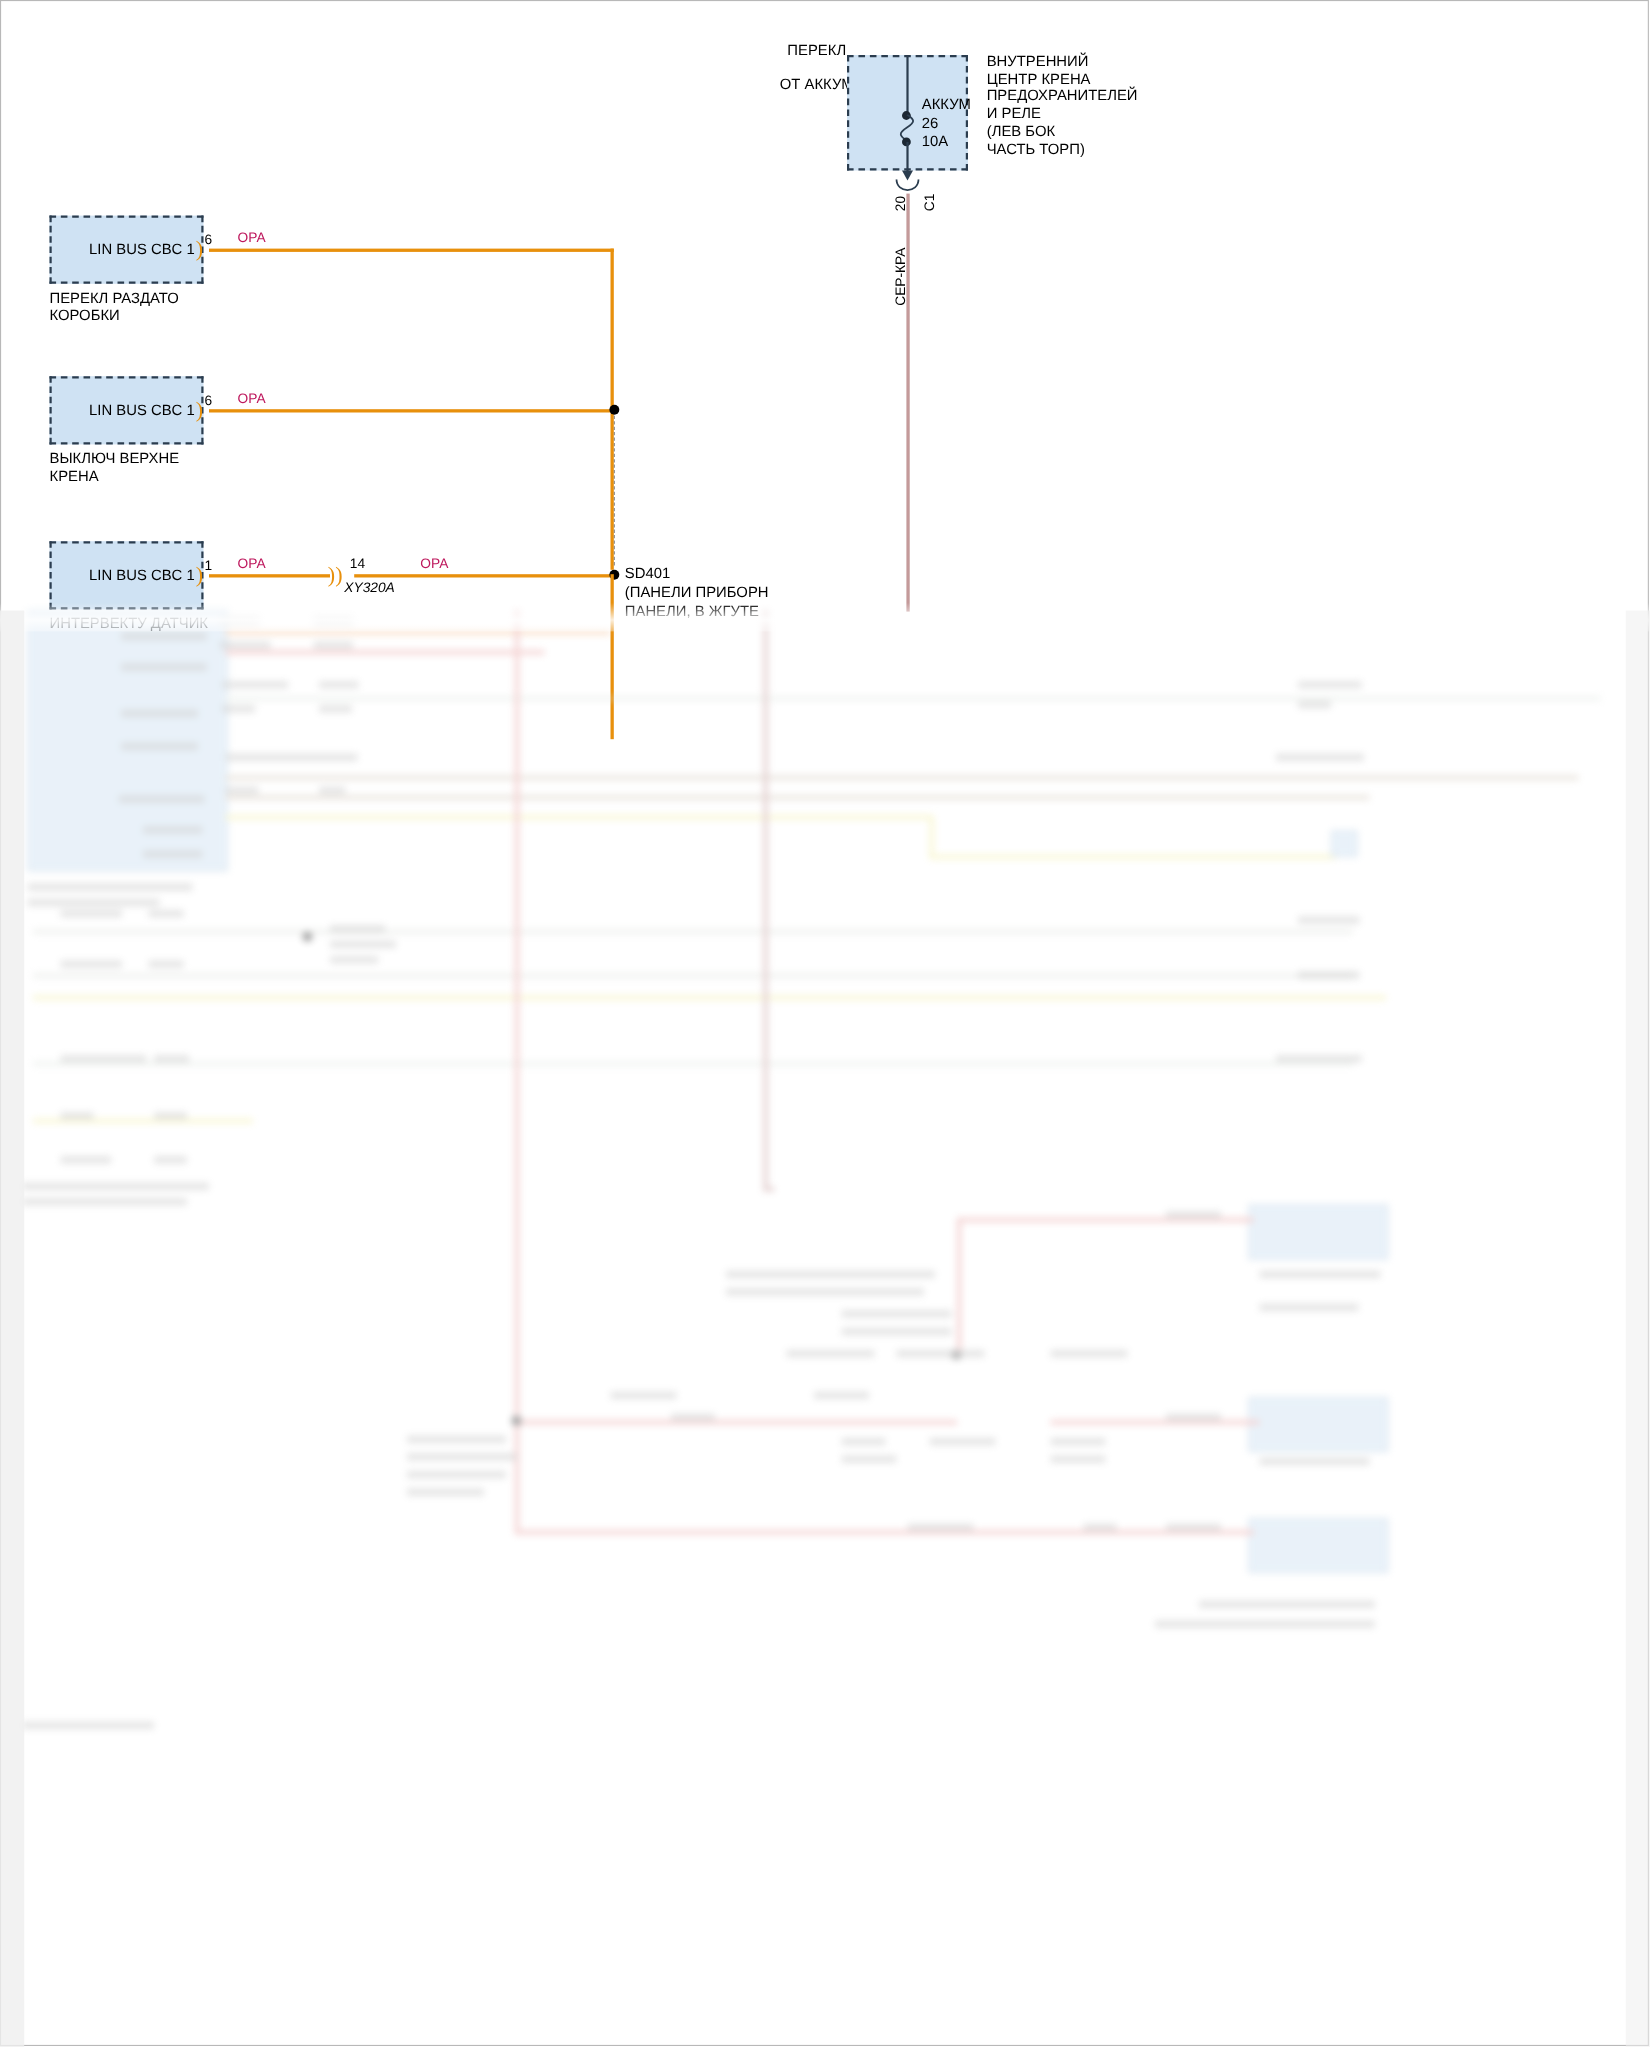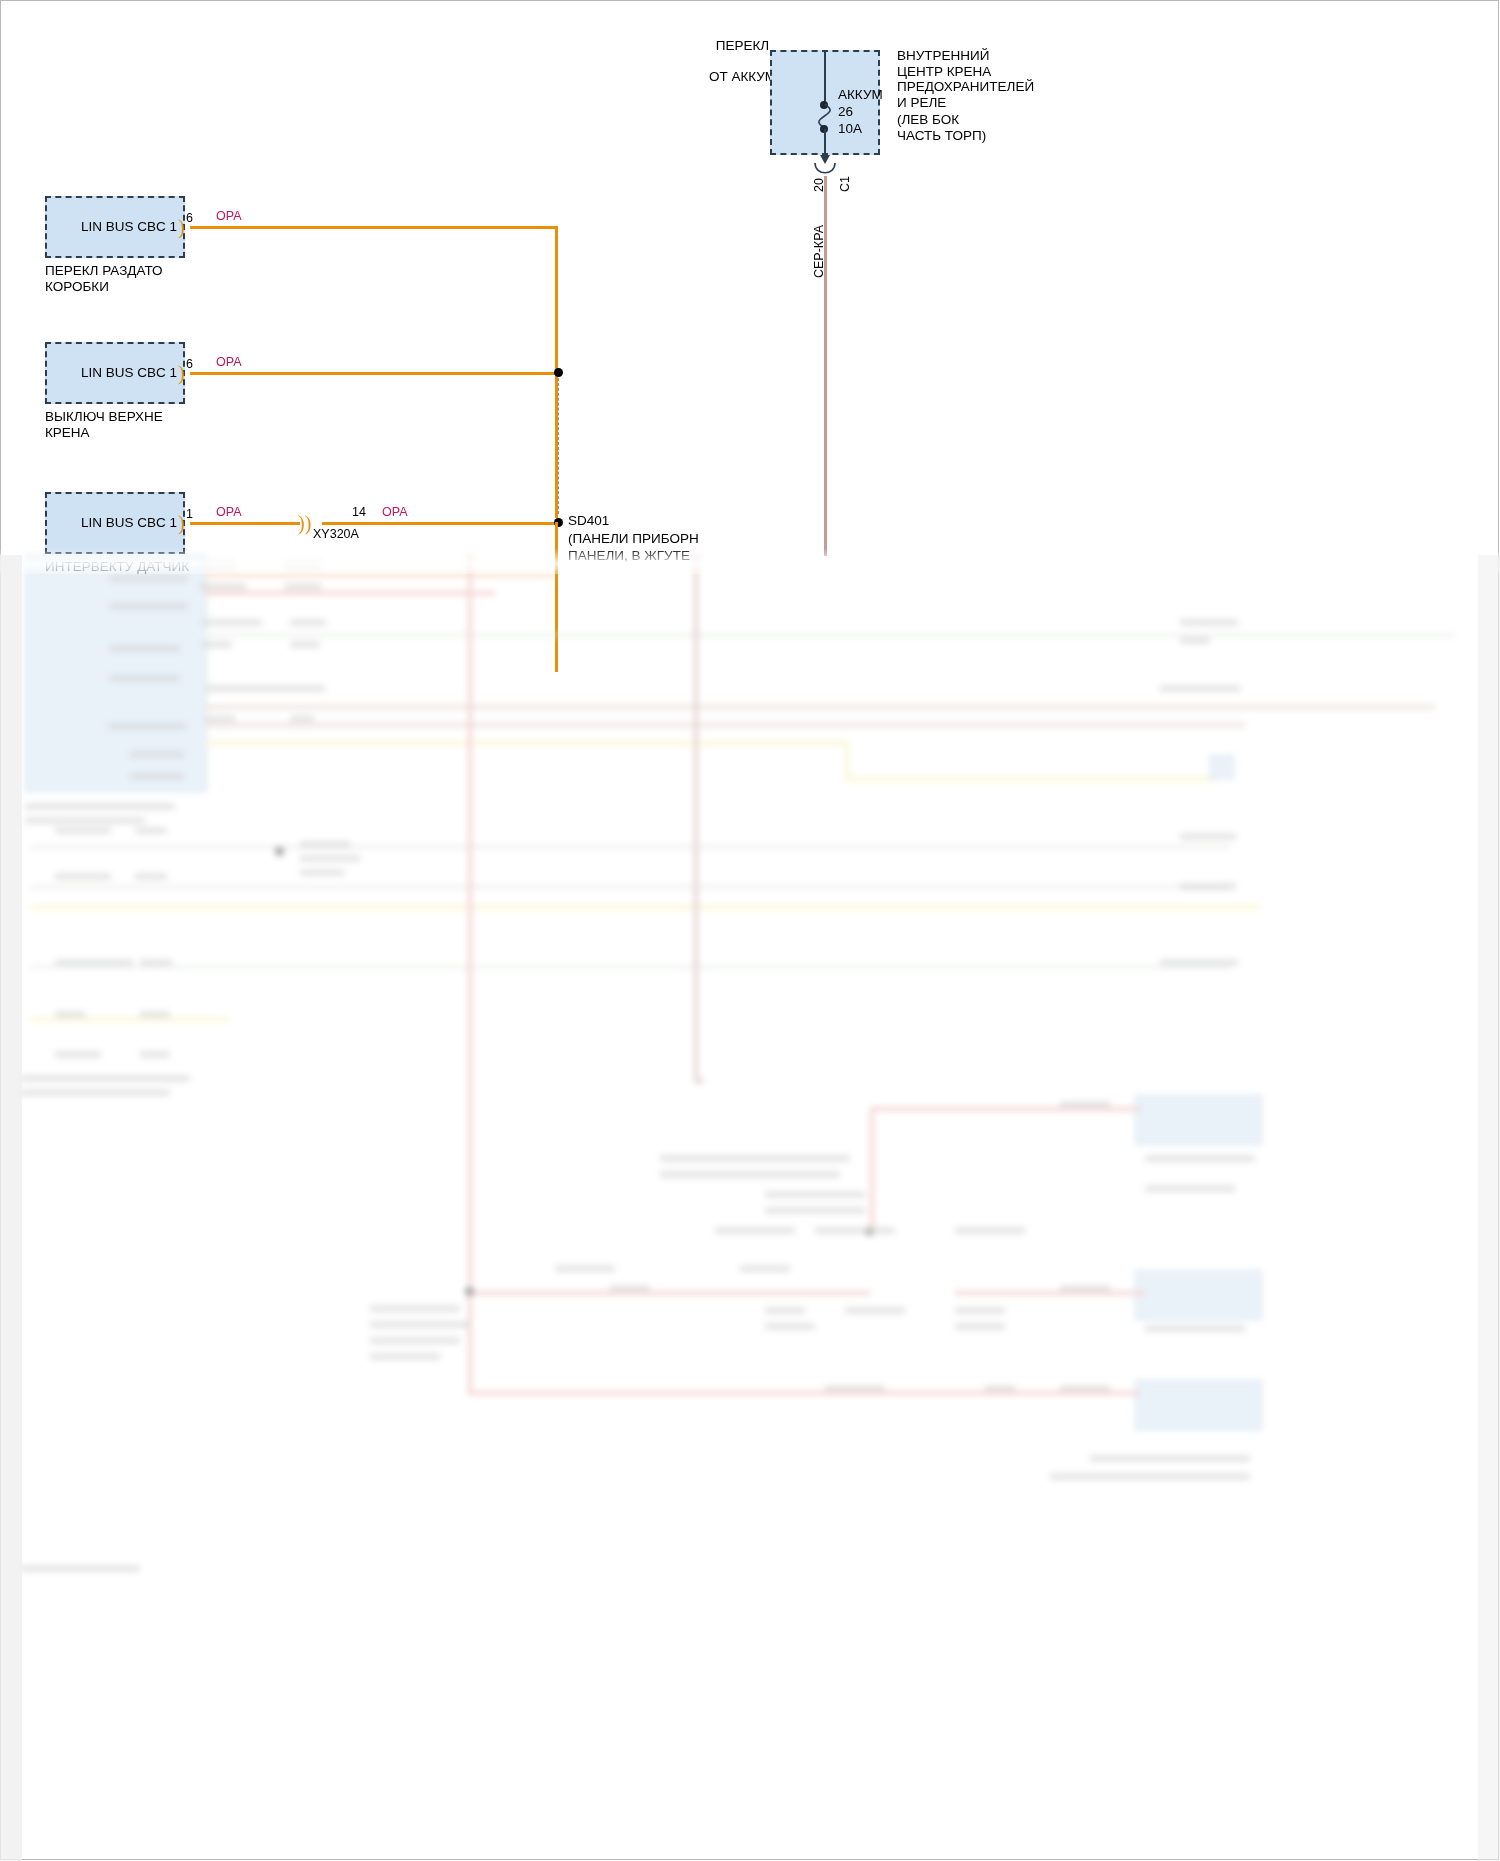--- a/index.html
+++ b/index.html
@@ -30,21 +30,21 @@
     white-space:nowrap;
     text-align:right;
   }
   .cap{
     position:absolute;
     color:#000;
     font-size:13.5px;
     line-height:15.5px;
     white-space:pre;
   }
-  .cap-sm{font-size:12.5px;line-height:14.5px;}
+  .cap-sm{font-size:12.5px;line-height:14.5px;font-style:italic;}
   .wire{
     position:absolute;
     background:#E8900C;
     height:3px;
   }
   .wire-v{
     position:absolute;
     background:#E8900C;
     width:3px;
   }
@@ -205,21 +205,21 @@
 
   <div class="dash-v" style="left:558px;top:378px;height:136px;"></div>
 
   <div class="box" style="left:45px;top:492px;width:140px;height:62px;"></div>
   <div class="box-label" style="left:45px;top:515px;width:132px;">LIN BUS CBC 1</div>
   <div class="conn" style="left:178px;top:513px;">)</div>
   <div class="pin" style="left:186px;top:507px;">1</div>
   <div class="wlab" style="left:216px;top:505px;">ОРА</div>
   <div class="wire" style="left:190px;top:522px;width:110px;"></div>
   <div class="conn" style="left:298px;top:513px;">))</div>
-  <div class="pin" style="left:318px;top:505px;margin-left:34px;">14</div>
+  <div class="pin" style="left:318px;top:505px;">14</div>
   <div class="cap cap-sm" style="left:313px;top:527px;">XY320A</div>
   <div class="wlab" style="left:382px;top:505px;">ОРА</div>
   <div class="wire" style="left:322px;top:522px;width:236px;"></div>
   <div class="cap" style="left:45px;top:559px;">ИНТЕРВЕКТУ ДАТЧИК</div>
 
   <div class="dot" style="left:554px;top:518px;"></div>
   <div class="cap" style="left:568px;top:513px;">SD401</div>
   <div class="cap" style="left:568px;top:531px;">(ПАНЕЛИ ПРИБОРН</div>
   <div class="cap" style="left:568px;top:548px;">ПАНЕЛИ, В ЖГУТЕ</div>
 

